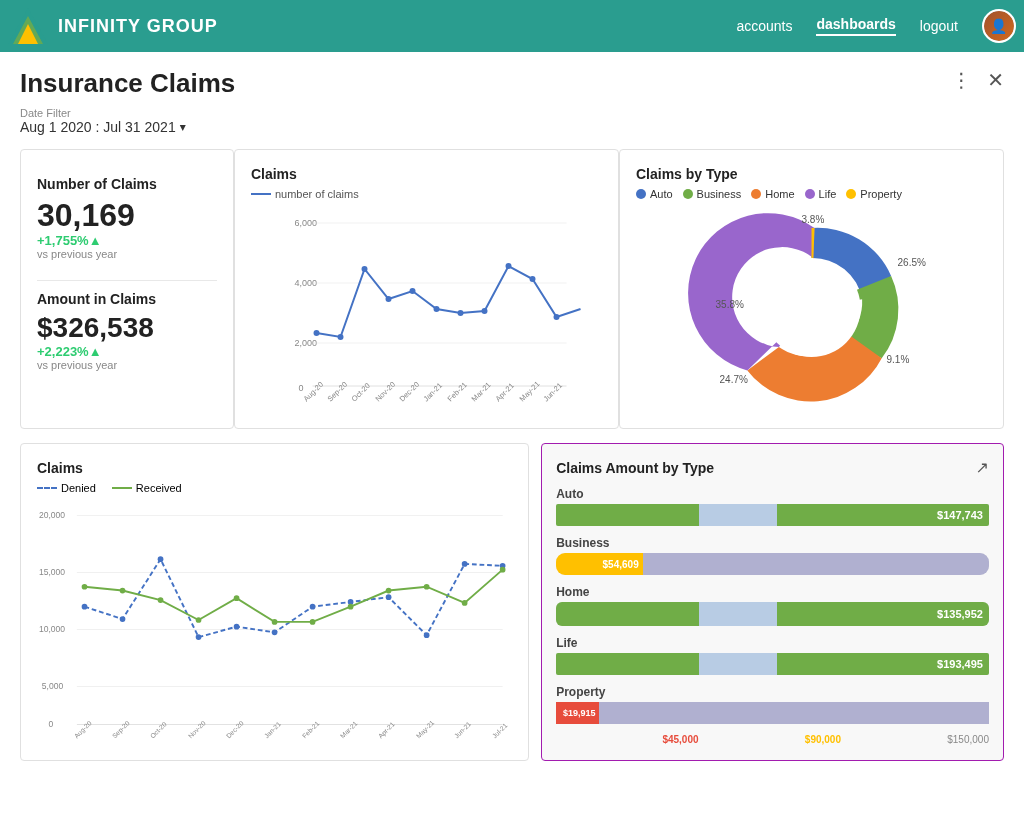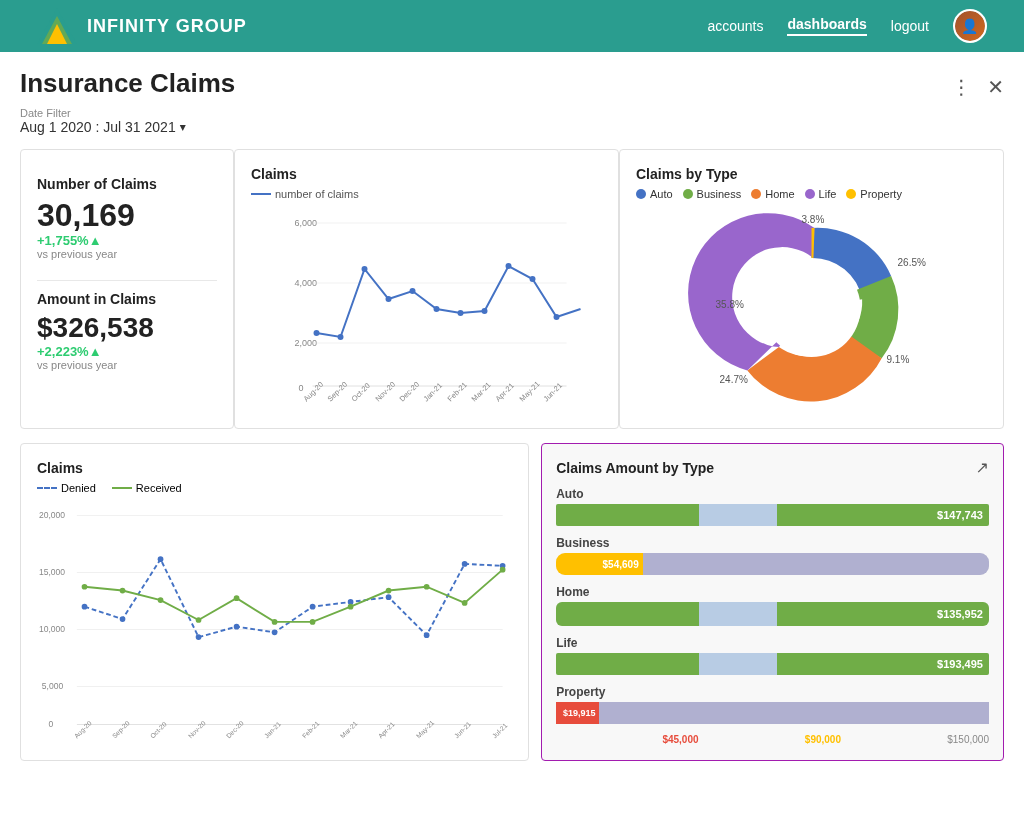--- a/index.html
+++ b/index.html
@@ -4,37 +4,37 @@
   <style>
     * { box-sizing: border-box; margin: 0; padding: 0; }
     body { font-family: 'Segoe UI', Arial, sans-serif; background: #f5f5f5; min-height: 833px; }
 
     
     .header {
       background: #2a9d8f;
       height: 52px;
       display: flex;
       align-items: center;
-      padding: 0 37px;
+      padding: 0 8px;
       justify-content: space-between;
     }
     .logo-area { display: flex; align-items: center; gap: 10px; }
     .logo-icon { width: 40px; height: 36px; }
     .logo-text { color: white; font-size: 18px; font-weight: 700; letter-spacing: 1px; text-transform: uppercase; }
     .nav-links { display: flex; align-items: center; gap: 24px; }
     .nav-link { color: white; font-size: 14px; cursor: pointer; text-decoration: none; }
     .nav-link.active { font-weight: 700; border-bottom: 2px solid white; padding-bottom: 2px; }
     .avatar { width: 34px; height: 34px; border-radius: 50%; background: #ccc; overflow: hidden; border: 2px solid white; }
     .avatar-img { width: 100%; height: 100%; background: linear-gradient(135deg, #a0522d, #d2691e); border-radius: 50%; display:flex; align-items:center; justify-content:center; color: white; font-size: 14px; font-weight: bold; }
 
     
     .page { padding: 16px 20px; background: white; min-height: calc(833px - 52px); }
 
     
-    .title-bar { display: flex; align-items: flex-end; justify-content: space-between; margin-bottom: 8px; }
+    .title-bar { display: flex; align-items: flex-start; justify-content: space-between; margin-bottom: 8px; }
     .page-title { font-size: 26px; font-weight: 700; color: #222; }
     .title-actions { display: flex; gap: 16px; align-items: center; }
     .icon-btn { cursor: pointer; font-size: 20px; color: #555; background: none; border: none; }
 
     
     .date-filter-area { margin-bottom: 14px; }
     .date-filter-label { font-size: 11px; color: #888; }
     .date-filter-value { font-size: 14px; color: #333; cursor: pointer; display: flex; align-items: center; gap: 4px; }
     .chevron { font-size: 12px; }
 

